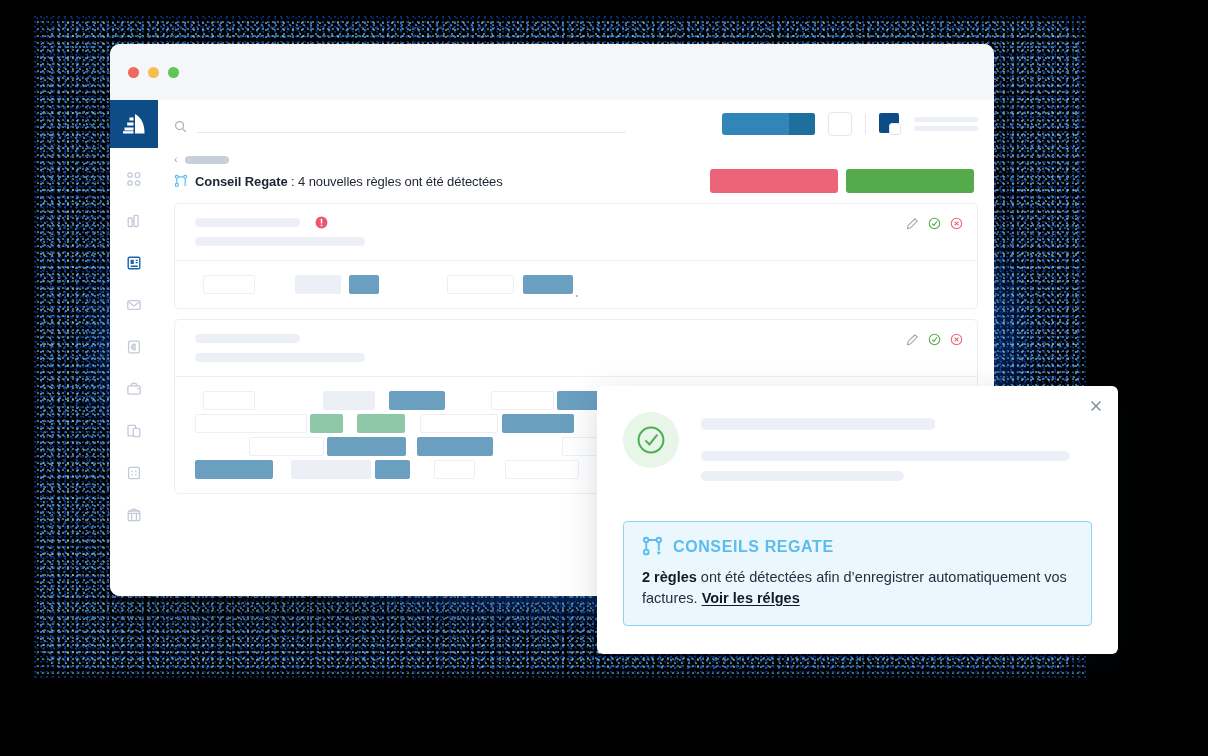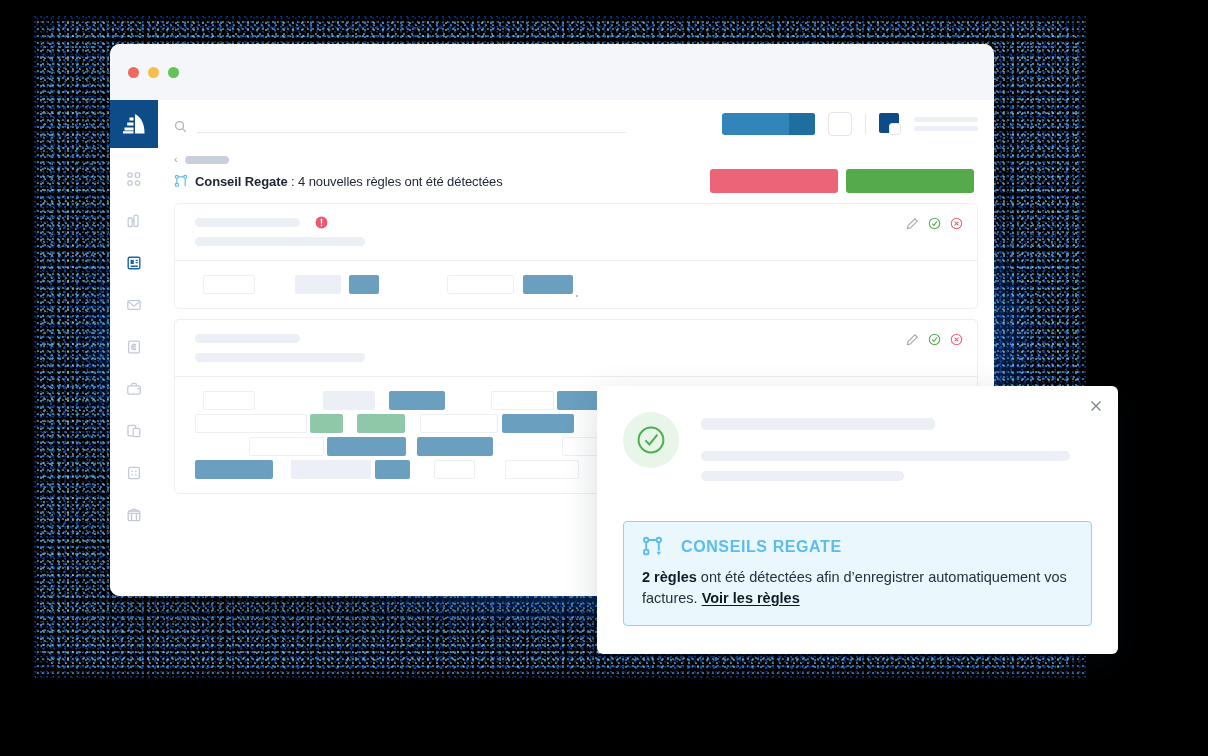--- a/index.html
+++ b/index.html
@@ -151,21 +151,21 @@
   .toast-lines i{ display:block; background:#eceff5; border-radius:5px; }
   .toast-lines .t1{ width:234px; height:12px; margin-bottom:21px; }
   .toast-lines .t2{ width:369px; height:10px; margin-bottom:10px; }
   .toast-lines .t3{ width:203px; height:10px; }
 
   .tipbox{
     position:absolute; left:26px; top:135px; width:469px; height:105px;
     background:#eaf7fd; border:1px solid #8ed3f2; border-radius:4px;
     padding:14px 18px;
   }
-  .tip-head{ display:flex; align-items:center; gap:18px; margin-bottom:10px; }
+  .tip-head{ display:flex; align-items:center; gap:10px; margin-bottom:10px; }
   .tip-ico{ width:21px; height:21px; flex:0 0 21px; }
   .tip-title{ font-size:16px; font-weight:700; color:#5cbcec; letter-spacing:.6px; }
   .tip-text{ font-size:14.5px; line-height:1.45; color:#24303f; }
   .tip-text b{ font-weight:700; color:#111b27; }
   .tip-text a{ color:#111b27; font-weight:700; text-decoration:underline; text-underline-offset:2px; }
 </style>
 </head>
 <body>
 
 <div id="stage">
@@ -449,17 +449,17 @@
           <svg width="21" height="21" viewBox="0 0 18 18" fill="none" stroke="#5cbcec" stroke-width="1.6">
             <circle cx="3.6" cy="3.4" r="1.9"></circle>
             <circle cx="14.4" cy="3.4" r="1.9"></circle>
             <rect x="1.8" y="11.9" width="3.7" height="3.7" rx=".6"></rect>
             <path d="M3.6 5.4v6.5M14.4 5.4v7.3M5.5 3.4h7"></path>
             <path d="M14.4 16.4 12.5 13.4h3.8z" fill="#5cbcec" stroke="none"></path>
           </svg>
         </span>
         <span class="tip-title">CONSEILS REGATE</span>
       </div>
-      <div class="tip-text"><b>2 règles</b><span> ont été détectées afin d’enregistrer automatiquement vos factures. </span><a href="#">Voir les règles</a></div>
+      <div class="tip-text"><b>2 règles</b><span> ont été détectées afin d’enregistrer automatiquement vos factures. </span><a href="#">Voir les rélges</a></div>
     </div>
   </div>
 
 </div>
 
 </body></html>

